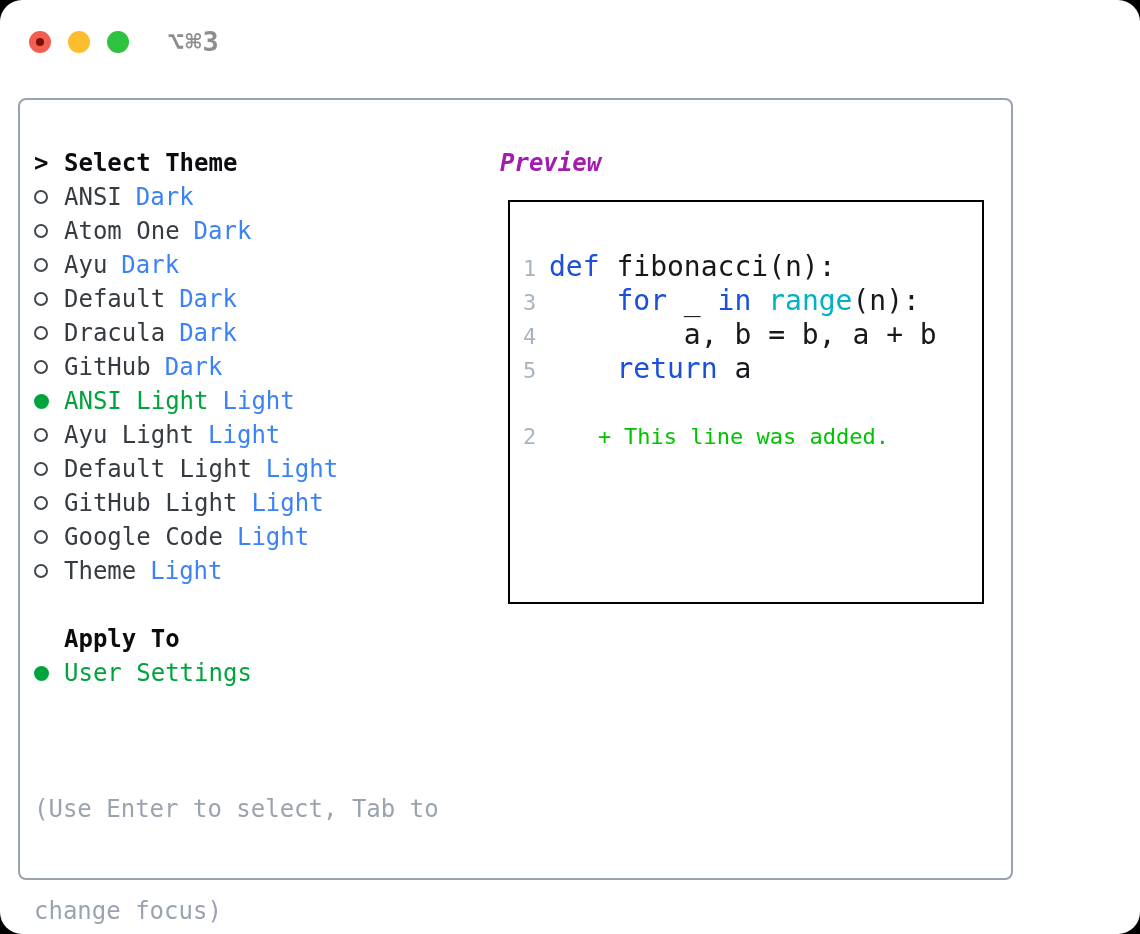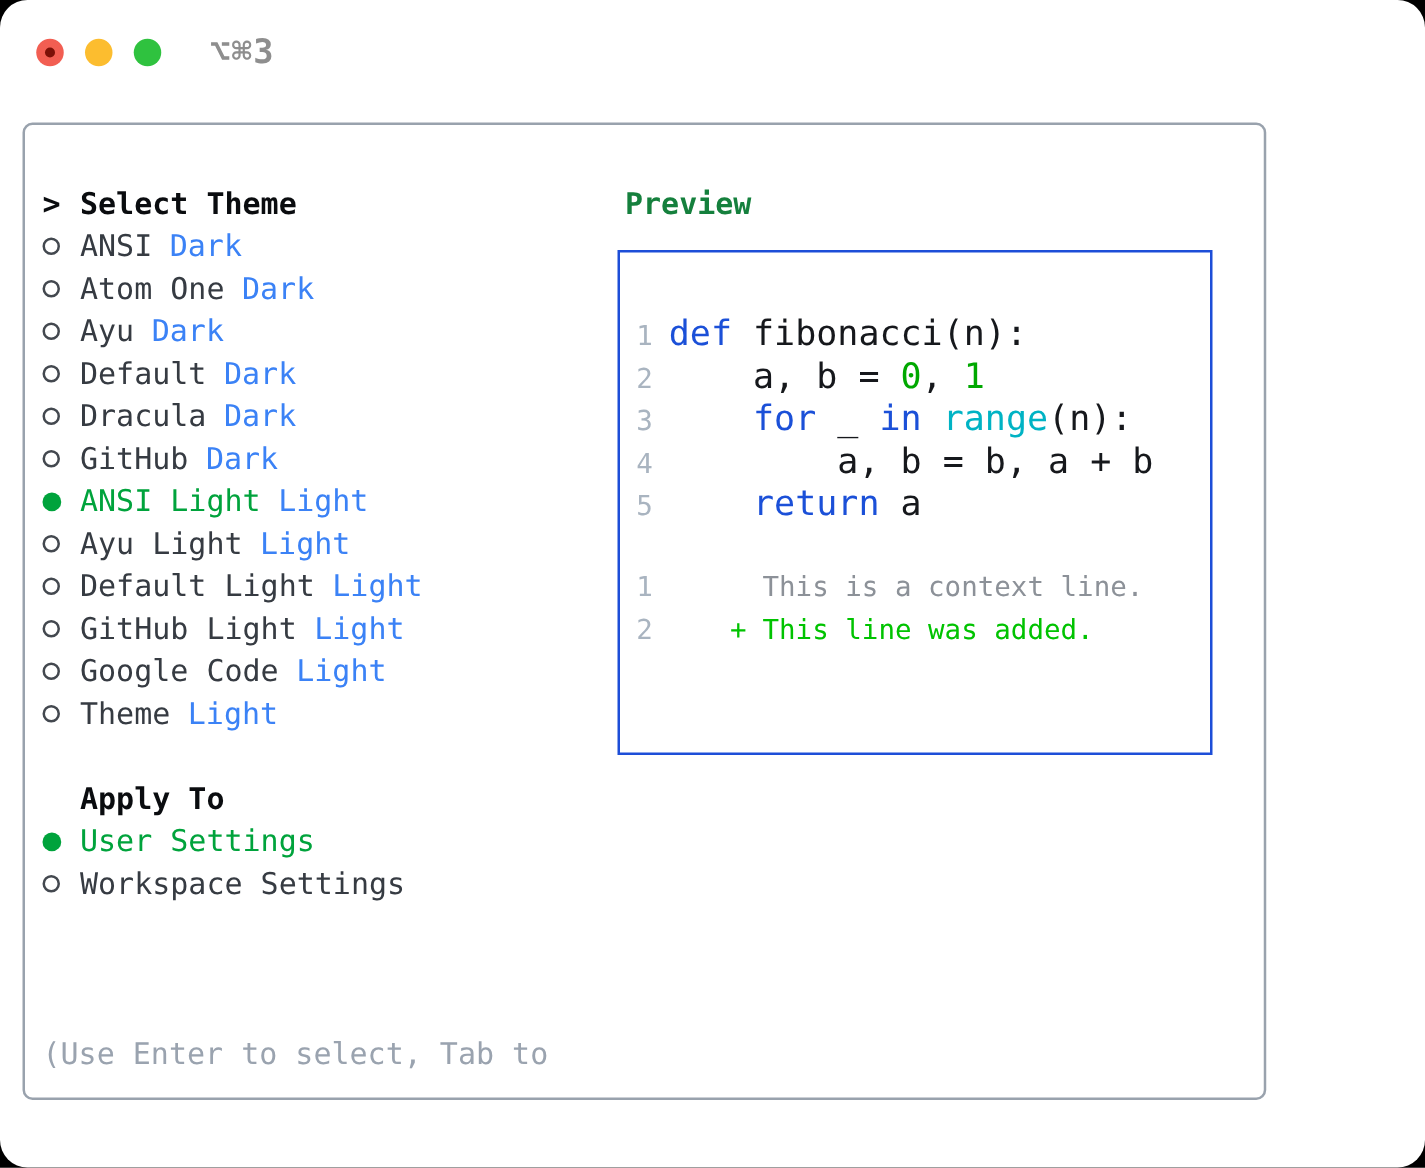--- a/index.html
+++ b/index.html
@@ -33,24 +33,24 @@
   .cursor { width:30px; flex:0 0 30px; font-weight:bold; color:#0a0c0f; }
   .list-title { font-weight:bold; color:#0a0c0f; }
   .variant { color:#3b82f6; margin-left:14px; }
   .selected .name { color:#00a33c; }
   .section-title { font-weight:bold; color:#0a0c0f; }
   .blank-row { height:34px; }
   .help { margin-top:0; color:#9aa3af; font-size:24px; line-height:34px; white-space:pre; }
 
   
   .preview-title { position:absolute; left:480px; top:46px; height:34px; line-height:34px;
-    font-size:24px; font-weight:bold; color:#15803d; }
+    font-size:24px; font-weight:bold; color:#a21caf;font-style:italic; }
   .preview-box {
-    position:absolute; left:474px; top:100px; width:476px; height:404px;
-    border:2px solid #1d4ed8; background:#fff; padding:48px 0 0 13px; overflow:hidden;
+    position:absolute; left:488px; top:100px; width:476px; height:404px;
+    border:2px solid #000000; background:#fff; padding:48px 0 0 13px; overflow:hidden;
   }
   .cl { height:34px; line-height:34px; white-space:pre; font-size:28px; color:#16181c; }
   .cl .lnum { display:inline-block; width:26px; font-size:22px; color:#a9b4c0; }
   .dl { height:34px; line-height:34px; white-space:pre; font-size:22px; }
   .dl .lnum { display:inline-block; width:26px; color:#a9b4c0; }
   .dl .marker { display:inline-block; width:13px; margin-left:49px; margin-right:13px; }
   .fg { color:#16181c; }
   .kw { color:#1b50d8; }
   .bi { color:#00b3c4; }
   .num { color:#00a800; }
@@ -118,48 +118,43 @@
       </div>
 
       <div class="blank-row"></div>
 
       <div class="row">
         <span class="mk"></span><span class="section-title">Apply To</span>
       </div>
       <div class="row selected">
         <span class="mk"><span class="circle filled"></span></span><span class="name">User Settings</span>
       </div>
-      <div class="row">
-        <span class="mk"><span class="circle"></span></span><span class="name">Workspace Settings</span>
-      </div>
 
       <div class="blank-row"></div>
 
       <div class="help">
         <div>(Use Enter to select, Tab to</div>
         <div>change focus)</div>
       </div>
     </div>
 
     <div class="preview-title">Preview</div>
 
     <div class="preview-box">
 
       <div class="cl"><span class="lnum">1</span><span class="kw">def</span><span class="fg"> fibonacci(n):</span></div>
 
-      <div class="cl"><span class="lnum">2</span><span class="fg">    a, b = </span><span class="num">0</span><span class="fg">, </span><span class="num">1</span></div>
 
       <div class="cl"><span class="lnum">3</span><span class="fg">    </span><span class="kw">for</span><span class="fg"> _ </span><span class="kw">in</span><span class="fg"> </span><span class="bi">range</span><span class="fg">(n):</span></div>
 
       <div class="cl"><span class="lnum">4</span><span class="fg">        a, b = b, a + b</span></div>
 
       <div class="cl"><span class="lnum">5</span><span class="fg">    </span><span class="kw">return</span><span class="fg"> a</span></div>
 
       <div class="blank-row"></div>
 
-      <div class="dl"><span class="lnum">1</span><span class="marker ctx"> </span><span class="ctx">This is a context line.</span></div>
 
 
       <div class="dl"><span class="lnum">2</span><span class="marker add">+</span><span class="add">This line was added.</span></div>
 
     </div>
   </div>
 </div>
 
 </body></html>

